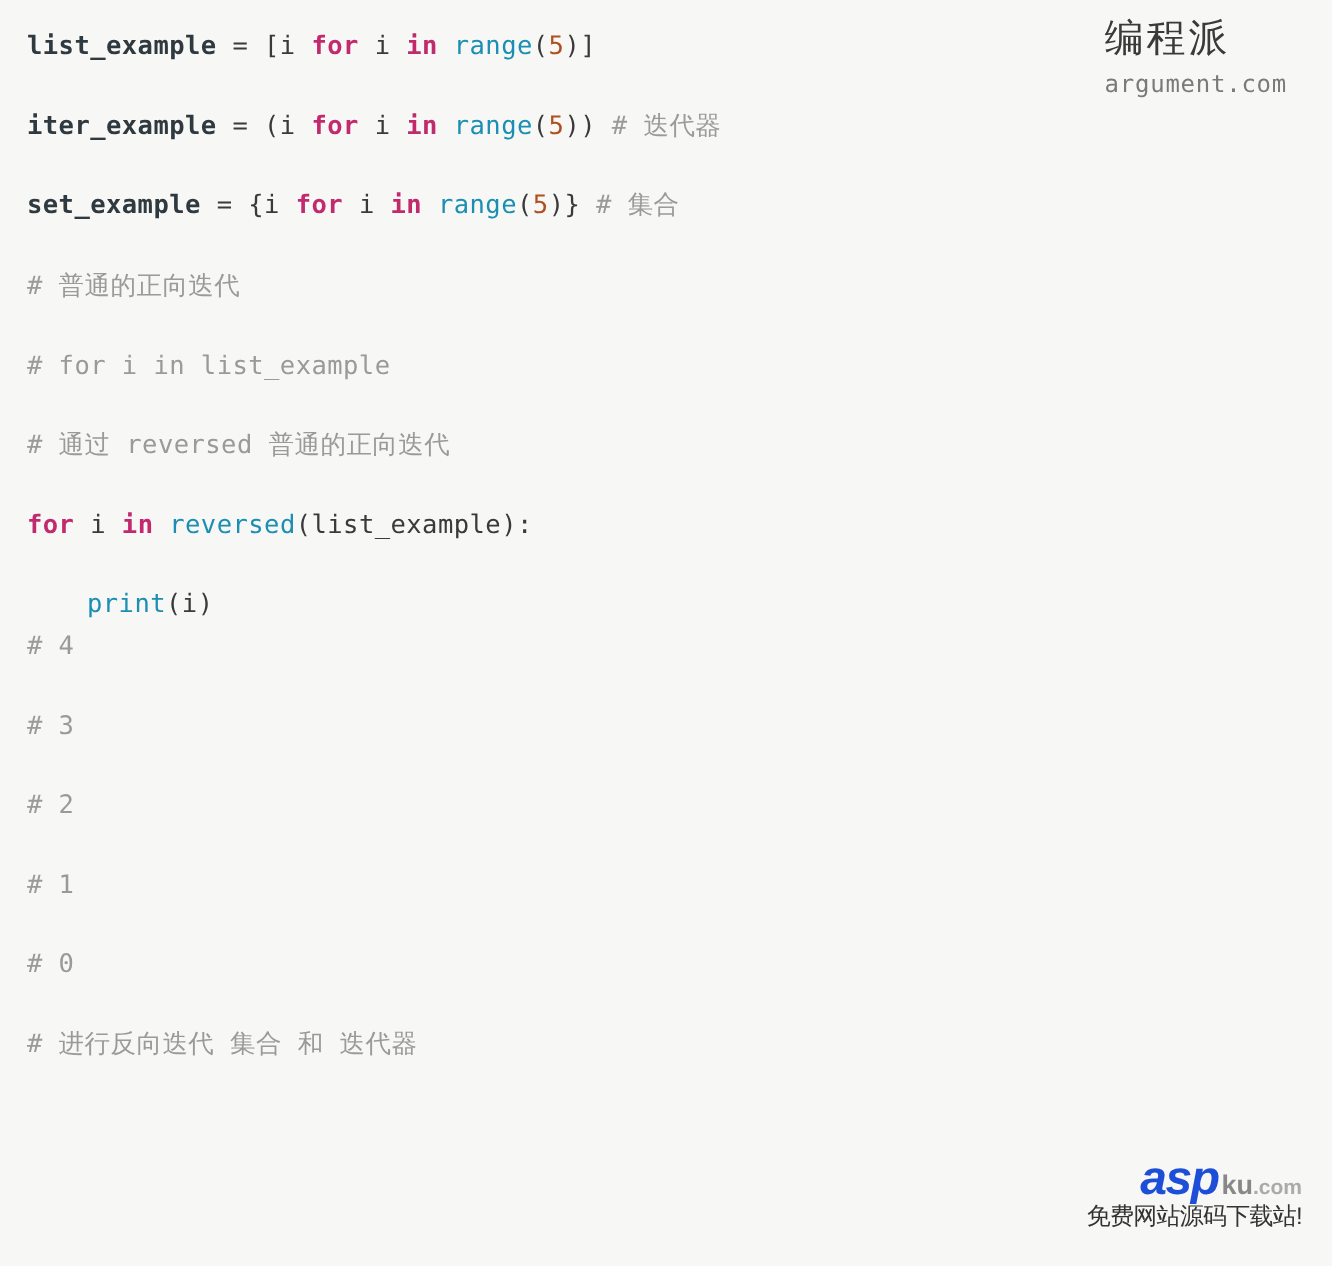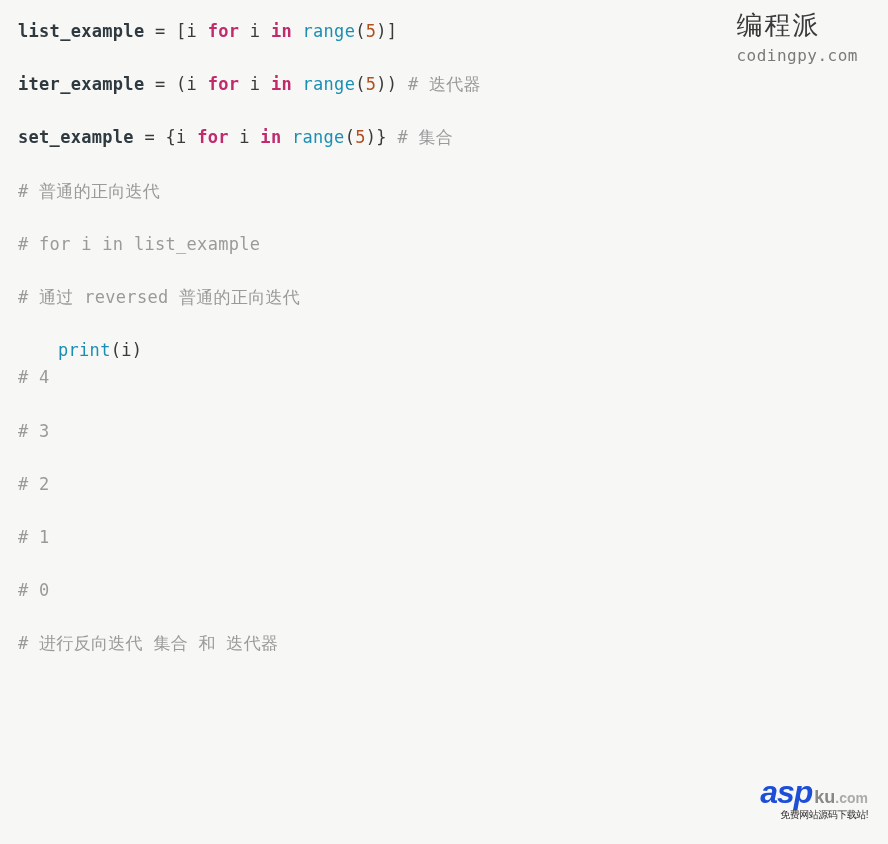--- a/index.html
+++ b/index.html
@@ -73,49 +73,50 @@
     }
     .watermark-bottom .dom {
       font-family: Arial, sans-serif;
       font-size: 14px;
       font-weight: 700;
       color: #aaa;
       text-align: right;
     }
     .watermark-bottom .sub {
       font-family: sans-serif;
-      font-size: 10px;
+      font-size: 16px;
       color: #333;
       margin-top: -3px;
       letter-spacing: -0.5px;
     }
     .indent { padding-left: 40px; }
   </style>
 </head>
 <body>
 
 <div class="watermark-top">
   <div class="brand-cn">编程派</div>
-  <div class="brand-en">codingpy.com</div>
+  <div class="brand-en">argument.com</div>
 </div>
 
 <div class="code-block">
 
   <div class="line"><span class="tok-var tok-bold">list_example</span><span class="tok-op"> = </span><span class="tok-punct">[</span><span class="tok-op">i </span><span class="tok-kw">for</span><span class="tok-op"> i </span><span class="tok-kw">in</span><span> </span><span class="tok-fn">range</span><span class="tok-punct">(</span><span class="tok-num">5</span><span class="tok-punct">)</span><span class="tok-punct">]</span></div>
 
   <div class="line"><span class="tok-var tok-bold">iter_example</span><span class="tok-op"> = </span><span class="tok-punct">(</span><span class="tok-op">i </span><span class="tok-kw">for</span><span class="tok-op"> i </span><span class="tok-kw">in</span><span> </span><span class="tok-fn">range</span><span class="tok-punct">(</span><span class="tok-num">5</span><span class="tok-punct">)</span><span class="tok-punct">)</span><span class="tok-cmt"> # 迭代器</span></div>
 
   <div class="line"><span class="tok-var tok-bold">set_example</span><span class="tok-op"> = </span><span class="tok-punct">{</span><span class="tok-op">i </span><span class="tok-kw">for</span><span class="tok-op"> i </span><span class="tok-kw">in</span><span> </span><span class="tok-fn">range</span><span class="tok-punct">(</span><span class="tok-num">5</span><span class="tok-punct">)</span><span class="tok-punct">}</span><span class="tok-cmt"> # 集合</span></div>
 
   <div class="line"><span class="tok-cmt"># 普通的正向迭代</span></div>
 
   <div class="line"><span class="tok-cmt"># for i in list_example</span></div>
 
   <div class="line"><span class="tok-cmt"># 通过 reversed 普通的正向迭代</span></div>
 
+  <div class="line"><span class="tok-kw">for</span><span class="tok-op"> i </span><span class="tok-kw">in</span><span> </span><span class="tok-fn">reversed</span><span class="tok-punct">(</span><span class="tok-op">list_example</span><span class="tok-punct">)</span><span class="tok-punct">:</span></div>
 
   <div class="line indent"><span class="tok-fn">print</span><span class="tok-punct">(</span><span class="tok-op">i</span><span class="tok-punct">)</span></div>
 
   <div class="line" style="margin-top:-26px;"><span class="tok-cmt"># 4</span></div>
 
   <div class="line"><span class="tok-cmt"># 3</span></div>
 
   <div class="line"><span class="tok-cmt"># 2</span></div>
 
   <div class="line"><span class="tok-cmt"># 1</span></div>

